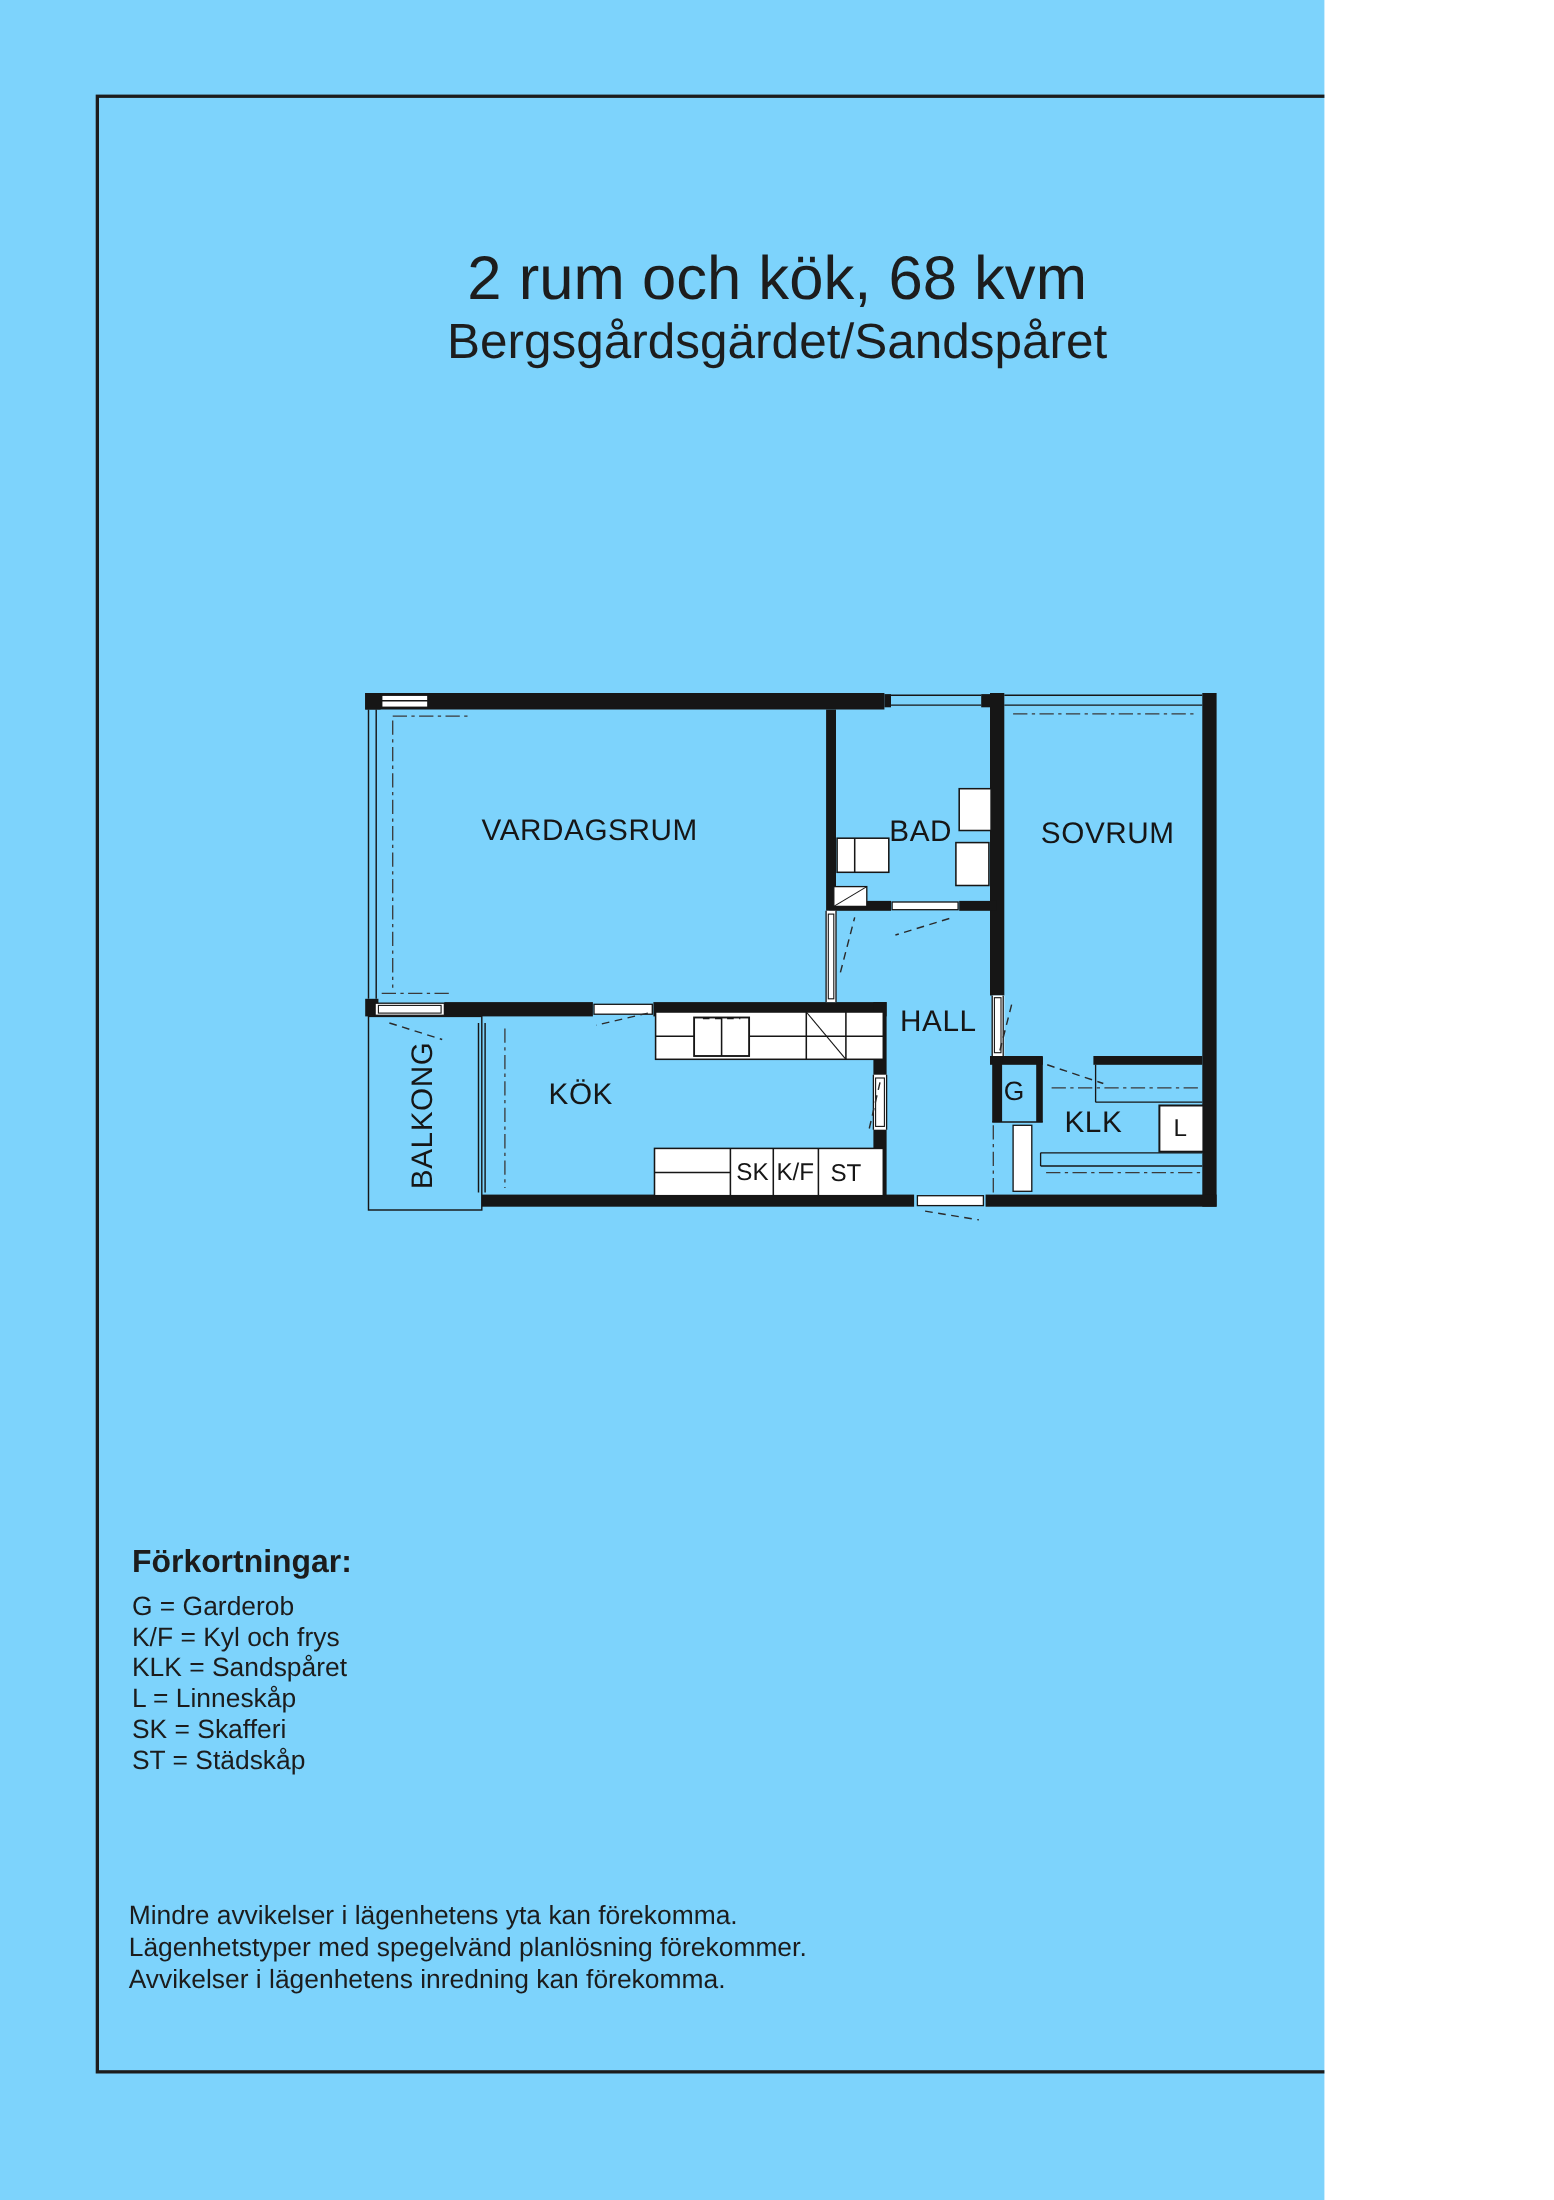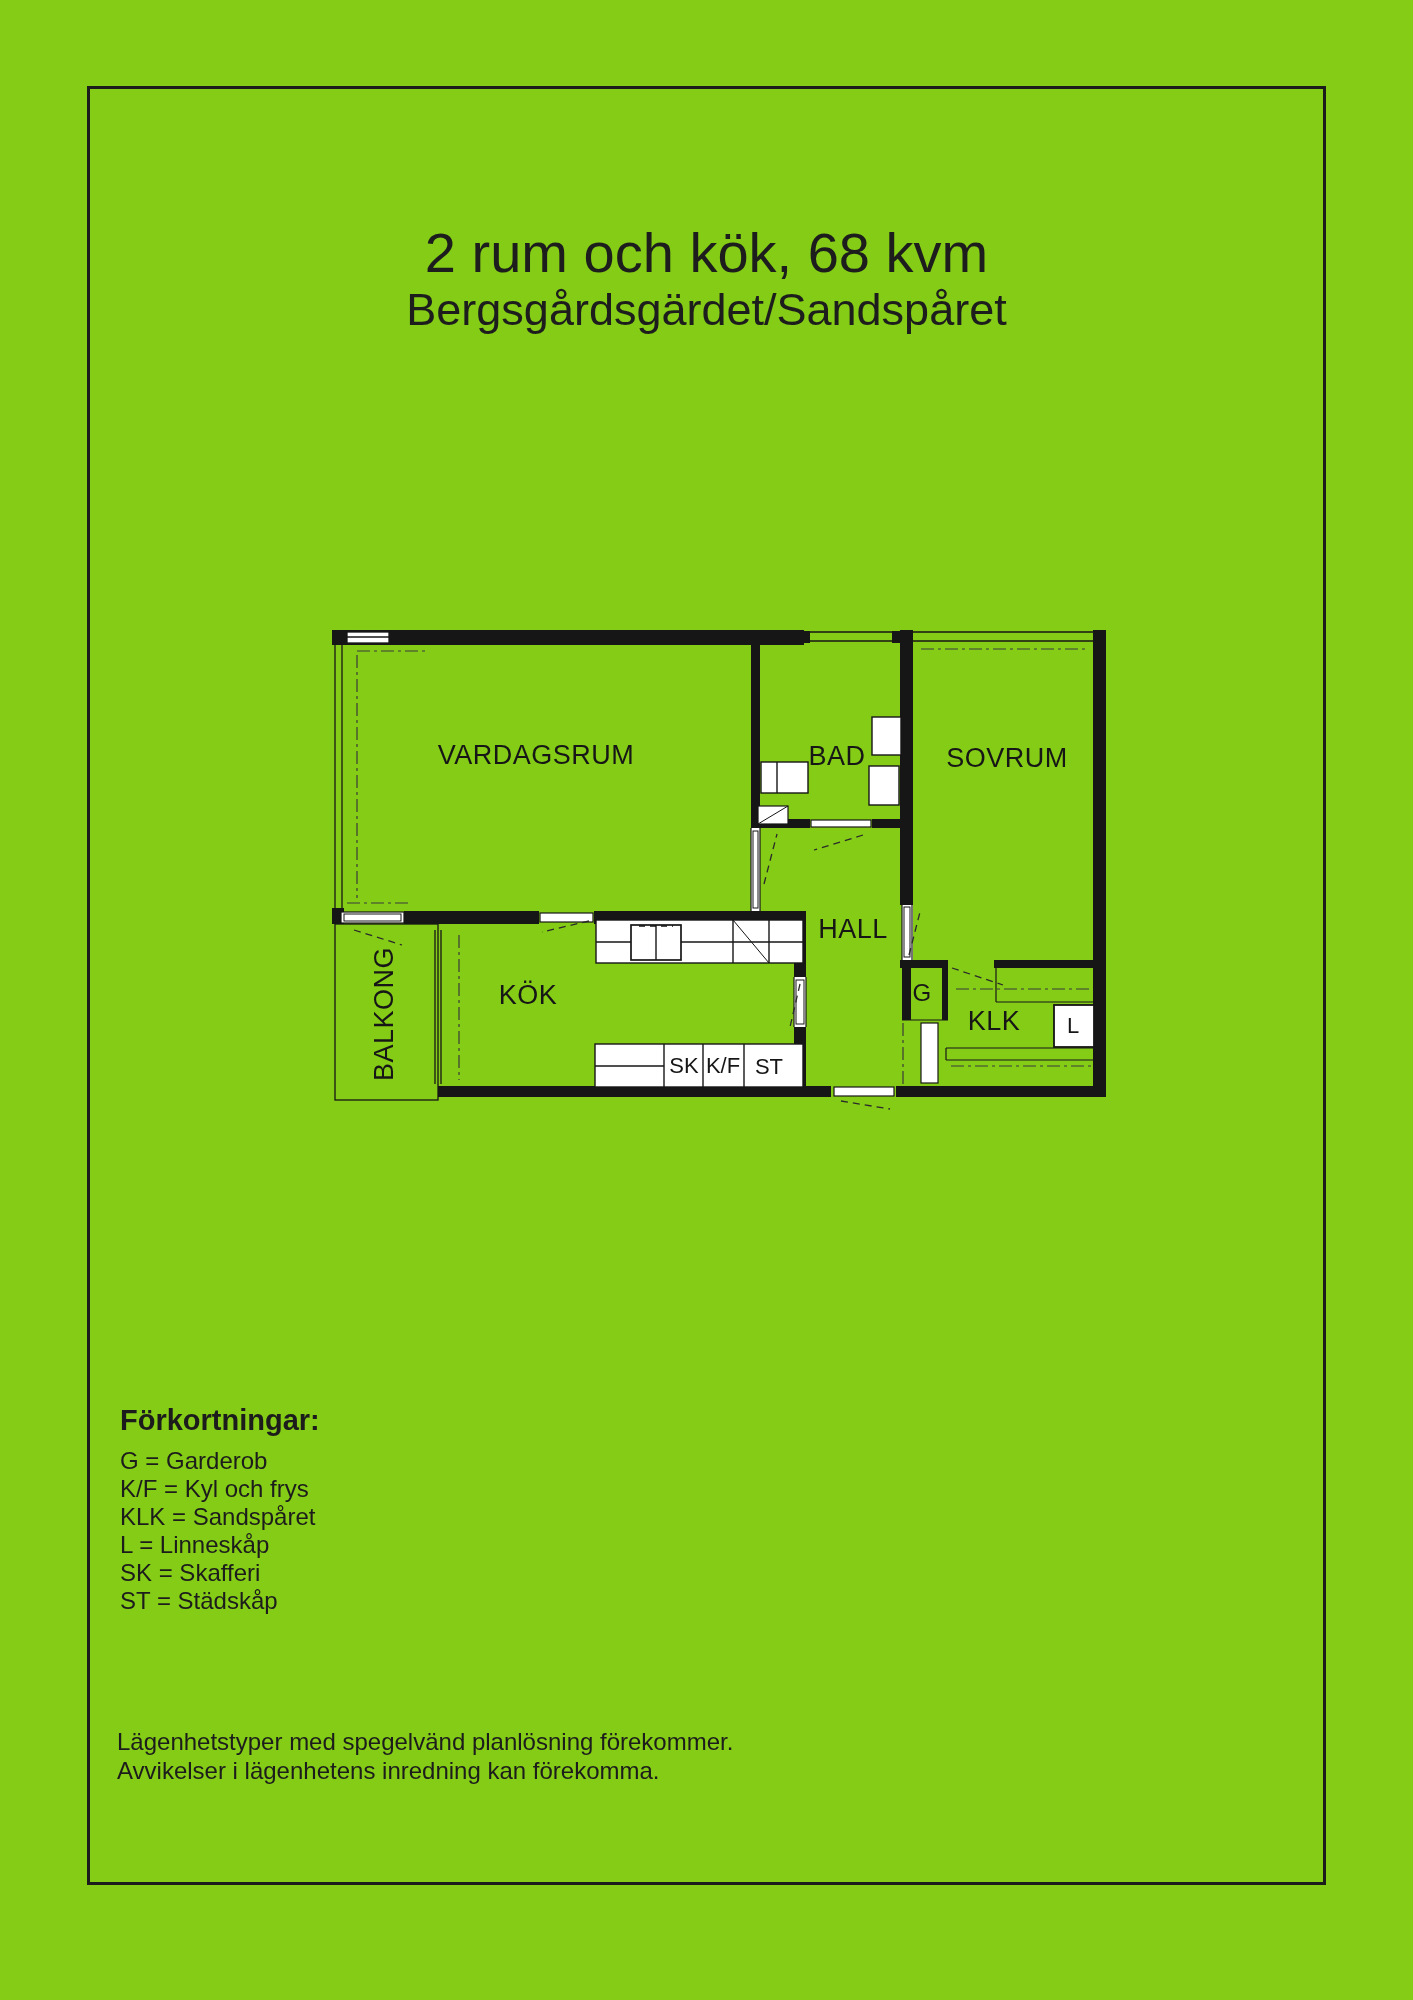--- a/index.html
+++ b/index.html
@@ -1,16 +1,16 @@
 <!DOCTYPE html>
 <html><head>
 <meta charset="utf-8">
 <style>
   html,body{margin:0;padding:0;background:#fff;}
-  .page{position:relative;width:1413px;height:2000px;background:#84cc16;overflow:hidden;
+  .page{position:relative;width:1204px;height:2000px;background:#7dd3fc;overflow:hidden;
         font-family:"Liberation Sans","DejaVu Sans",sans-serif;color:#1c1c1c;}
   .frame{position:absolute;left:87px;top:86px;width:1239px;height:1799px;
          border:3px solid #1c1c1c;box-sizing:border-box;}
   .titleblock{position:absolute;left:87px;top:222px;width:1239px;text-align:center;}
   .title{font-size:56px;line-height:62px;color:#1d1d1d;}
   .subtitle{font-size:45px;line-height:52px;color:#1d1d1d;margin-top:0;}
   .plan{position:absolute;left:1px;top:0;width:1413px;height:2000px;}
   .rlabel{position:absolute;transform:translate(-50%,-50%);font-size:27px;
           white-space:nowrap;color:#161616;letter-spacing:0.5px;}
   .rlabel.rot{transform:translate(-50%,-50%) rotate(-90deg);}
@@ -163,16 +163,17 @@
     <div class="legend-heading">Förkortningar:</div>
     <div class="legend-item">G = Garderob</div>
     <div class="legend-item">K/F = Kyl och frys</div>
     <div class="legend-item">KLK = Sandspåret</div>
     <div class="legend-item">L = Linneskåp</div>
     <div class="legend-item">SK = Skafferi</div>
     <div class="legend-item">ST = Städskåp</div>
   </div>
 
   <div class="disclaimer">
+    <div class="disclaimer-line">Mindre avvikelser i lägenhetens yta kan förekomma.</div>
     <div class="disclaimer-line">Lägenhetstyper med spegelvänd planlösning förekommer.</div>
     <div class="disclaimer-line">Avvikelser i lägenhetens inredning kan förekomma.</div>
   </div>
 </div>
 
 </body></html>

